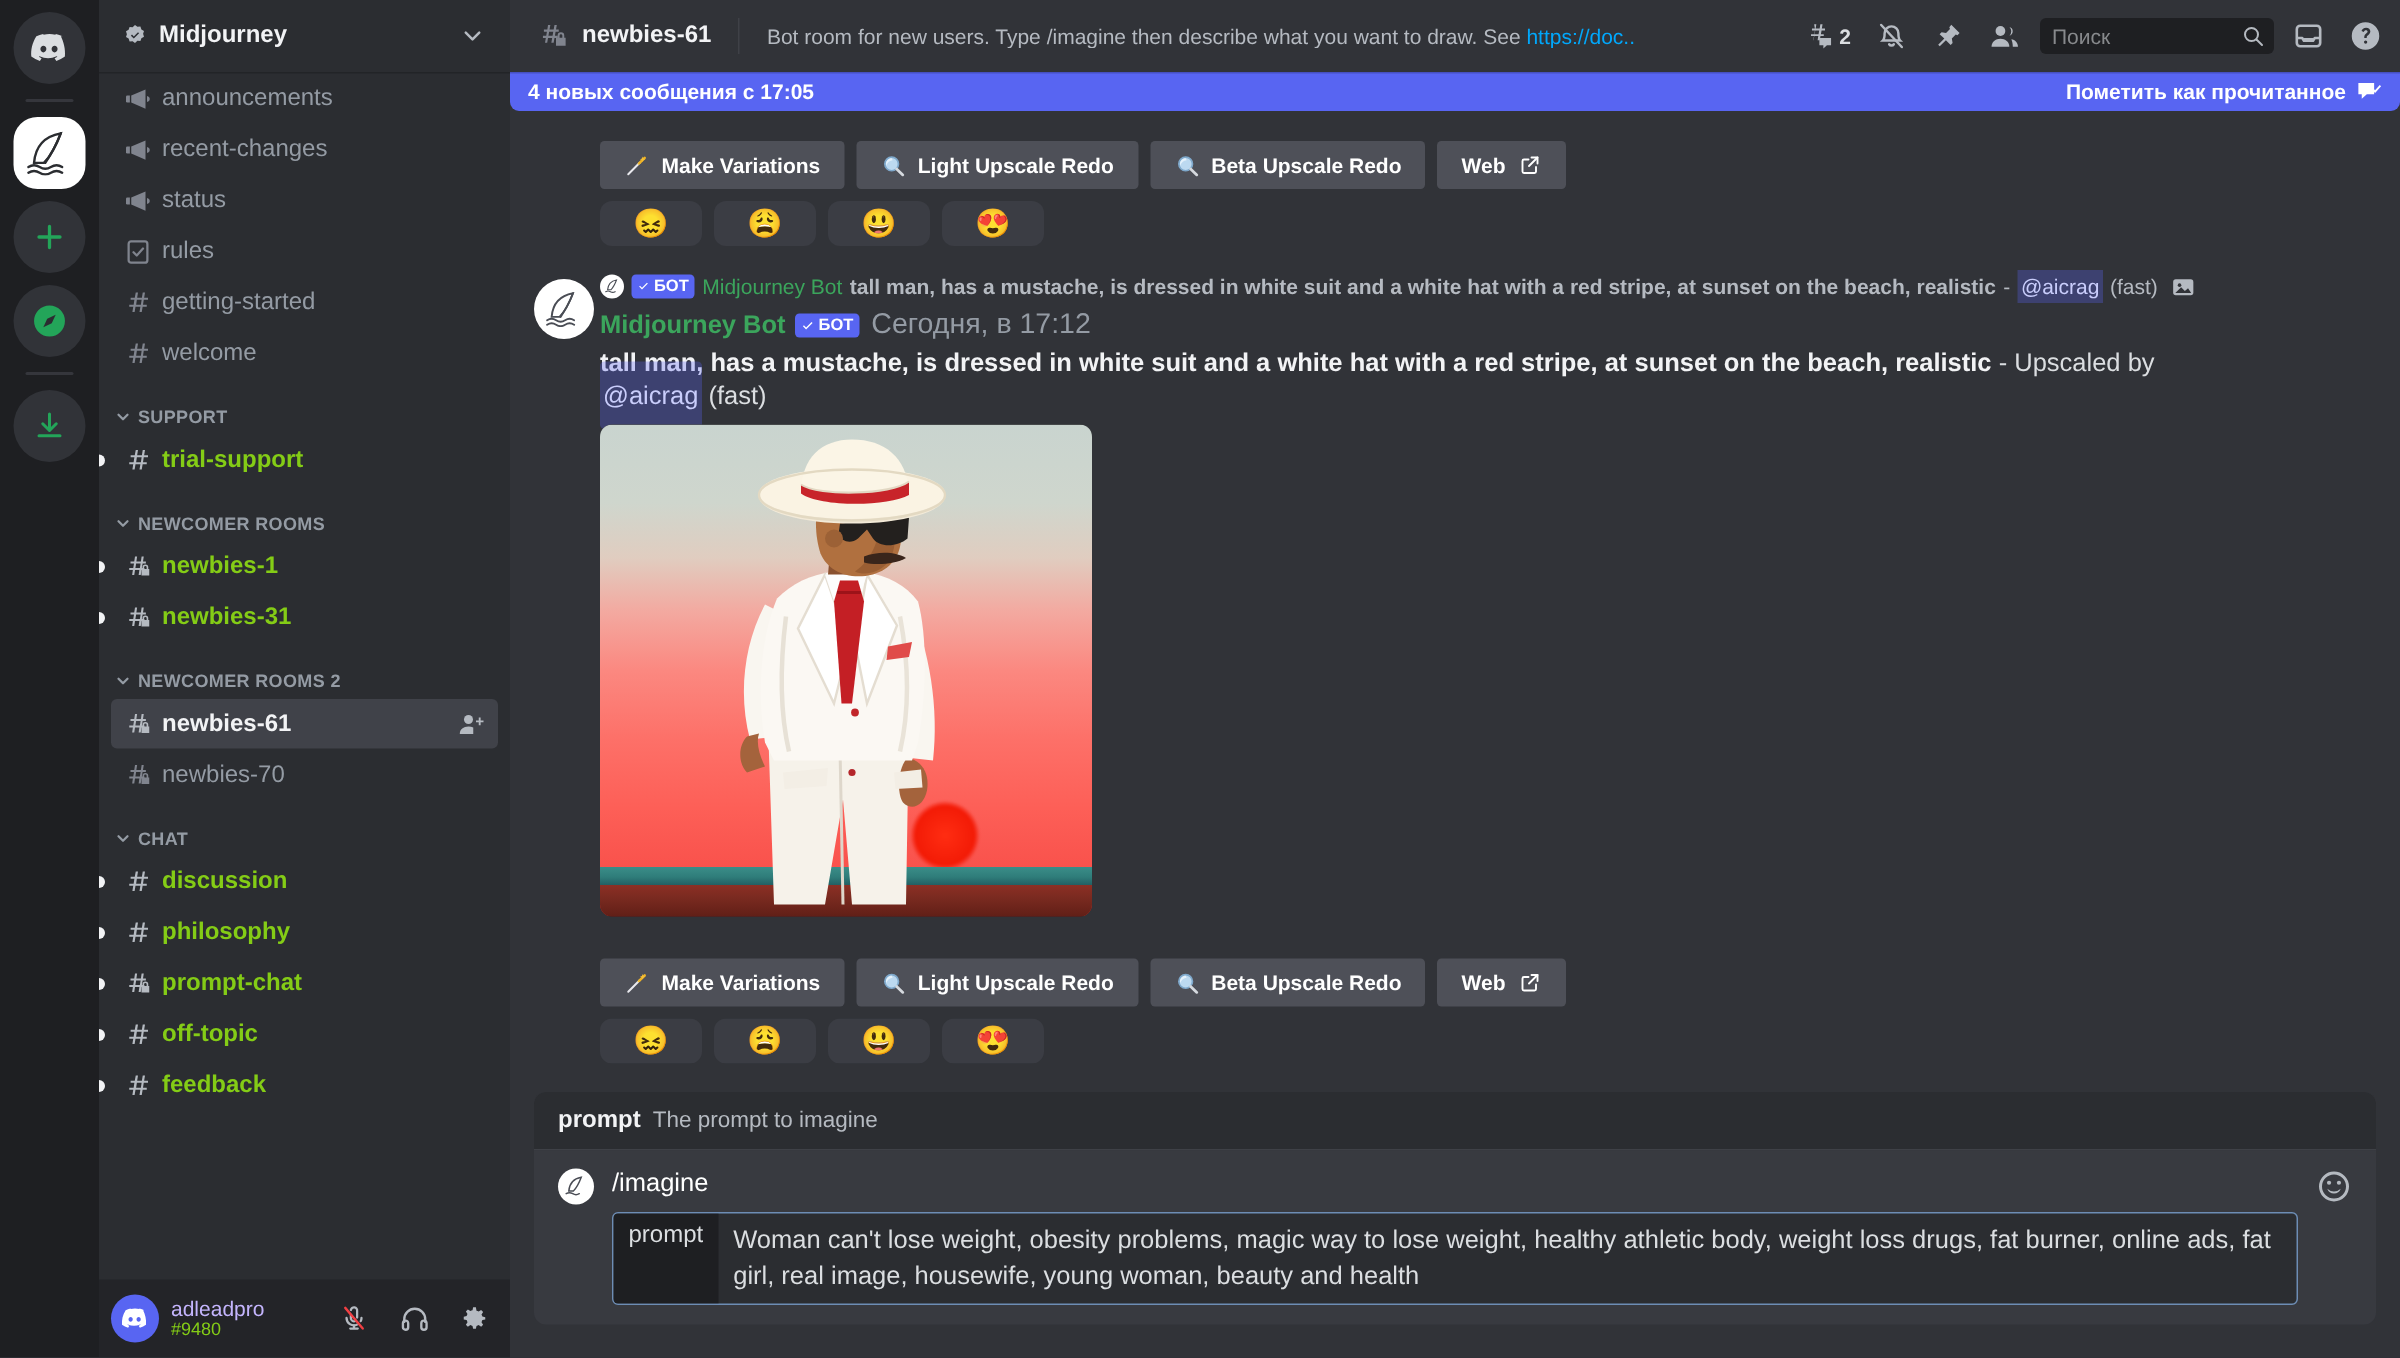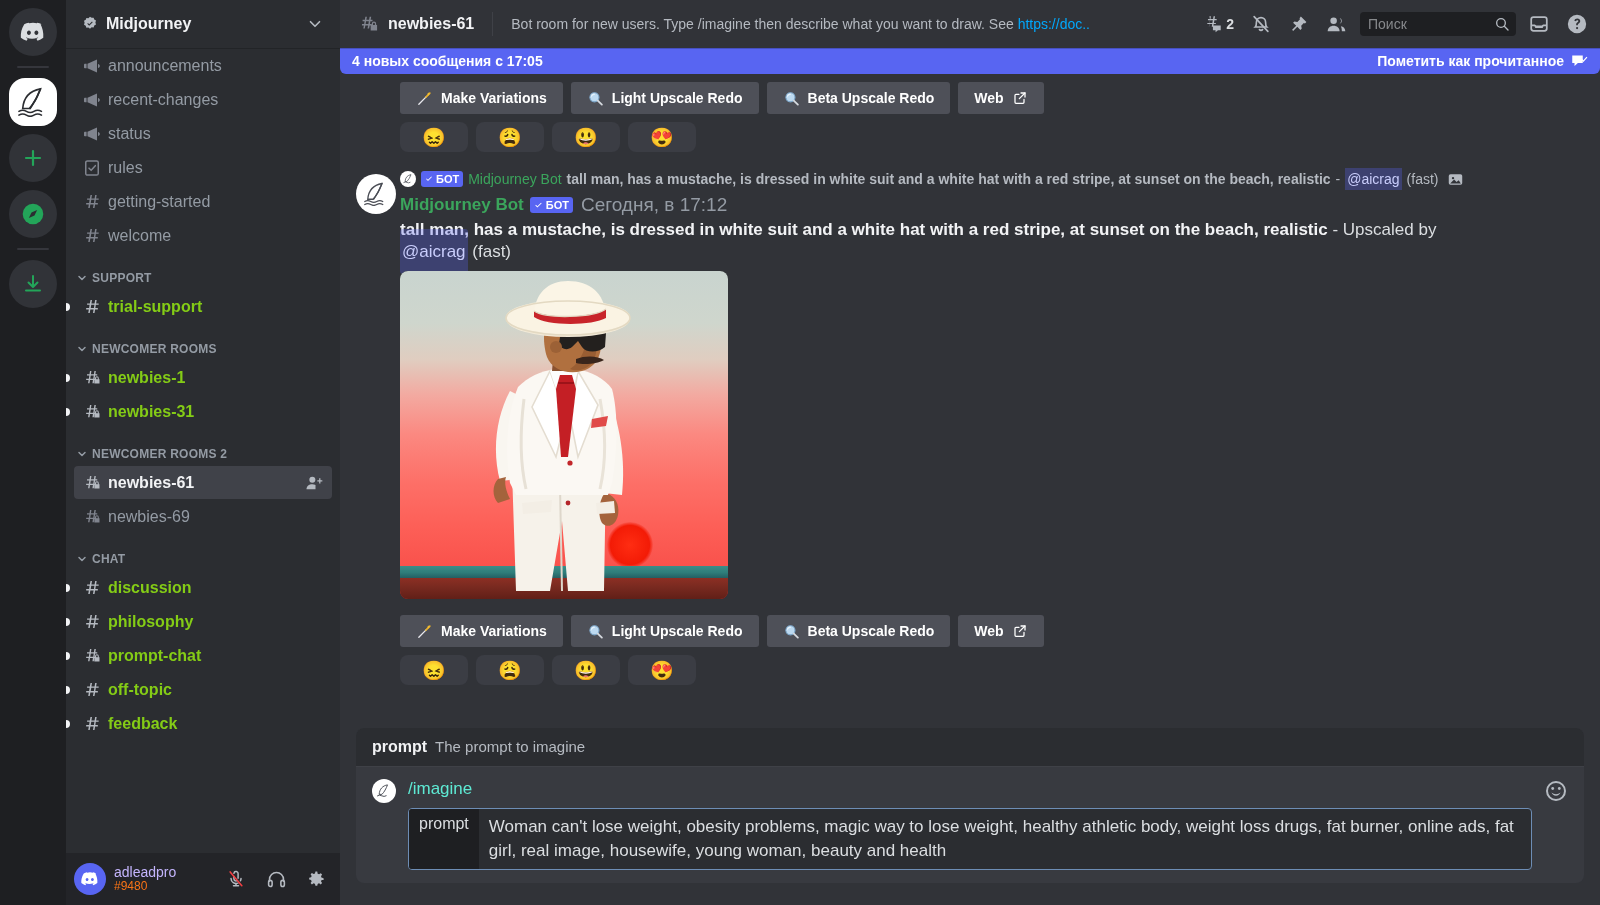--- a/index.html
+++ b/index.html
@@ -67,21 +67,21 @@
   .invite-icon { color: #b5bac1; display: flex; }
 
   .userbar {
     height: 52px; flex: 0 0 52px; background: #232428;
     display: flex; align-items: center; padding: 0 8px; gap: 8px;
   }
   .avatar-sm { width: 32px; height: 32px; border-radius: 50%; background: #5865f2;
     display: flex; align-items: center; justify-content: center; color: #fff; flex:0 0 32px; }
   .uinfo { flex: 1; min-width: 0; line-height: 1.15; }
   .uname { font-size: 14px; font-weight: normal; color: #c4b5fd; }
-  .utag { font-size: 12px; color: #f97316; }
+  .utag { font-size: 12px; color: #84cc16; }
   .ubtn { width: 32px; height: 32px; display: flex; align-items: center; justify-content: center;
     color: #b5bac1; border-radius: 4px; cursor: pointer; }
 
   
   .main { flex: 1; display: flex; flex-direction: column; background: #313338; min-width: 0; }
   .topbar {
     height: 48px; flex: 0 0 48px; display: flex; align-items: center;
     padding: 0 8px 0 16px; gap: 8px; box-shadow: 0 1px 0 rgba(0,0,0,.2); position: relative; z-index: 3;
   }
   .topbar .ch-hash { color: #80848e; display: flex; }
@@ -103,21 +103,21 @@
   .unread-banner {
     position: relative; height: 26px; background: #5865f2; color: #fff;
     display: flex; align-items: center; padding: 0 12px;
     font-size: 14px; font-weight: 600; flex: 0 0 26px; z-index: 2;
     border-radius: 0 0 6px 6px;
   }
   .unread-banner .right { margin-left: auto; display: flex; align-items: center; gap: 6px; cursor: pointer;}
 
   .messages { flex: 1; overflow: hidden; position: relative; padding-bottom: 8px; }
 
-  .btnrow { display: flex; gap: 8px; padding: 8px 0 0 60px; }
+  .btnrow { display: flex; gap: 8px; padding: 20px 0 0 60px; }
   .mjbtn {
     background: #4e5058; border: none; border-radius: 3px; color: #fff;
     font-size: 14px; font-weight: bold; height: 32px; padding: 0 16px;
     display: flex; align-items: center; gap: 8px; cursor: pointer;
     font-family: "Liberation Sans", sans-serif;
   }
   .reactrow { display: flex; gap: 8px; padding: 8px 0 0 60px; }
   .react {
     background: #3b3d44; border-radius: 8px; width: 68px; height: 30px;
     display: flex; align-items: center; justify-content: center; font-size: 19px; cursor: pointer;
@@ -172,21 +172,21 @@
     background: #383a40; border-radius: 8px; overflow: hidden;
   }
   .cmd-hint { background: #2b2d31; padding: 10px 16px; display: flex; align-items: baseline; gap: 8px;
     border-bottom: 1px solid #3f4147; }
   .cmd-hint .k { color: #f2f3f5; font-size: 16px; font-weight: bold; }
   .cmd-hint .d { color: #b5bac1; font-size: 15px; }
   .cmd-row { display: flex; align-items: flex-start; padding: 11px 16px 13px 16px; gap: 12px; }
   .cmd-avatar { width: 24px; height: 24px; border-radius: 50%; background: #fff; flex: 0 0 24px;
     display:flex; align-items:center; justify-content:center; margin-top: 1px; }
   .cmd-col { flex: 1; min-width: 0; }
-  .cmd-name { color: #5eead4; font-size: 17px; line-height: 22px; }
+  .cmd-name { color: #ffffff; font-size: 17px; line-height: 22px; }
   .slot {
     margin-top: 8px; display: flex; align-items: stretch; border: 1px solid #6d8db5;
     border-radius: 4px; background: #2b2d31; overflow: hidden; min-height: 48px;
   }
   .slot-label { background: #1e1f22; color: #dbdee1; font-size: 16px; padding: 6px 10px;
     flex: 0 0 auto; display: flex; align-items: flex-start; }
   .slot-value { color: #dbdee1; font-size: 17px; padding: 6px 10px; line-height: 1.42; flex: 1; }
   .emoji-btn { color: #b5bac1; font-size: 22px; display: flex; align-items: flex-start; cursor: pointer; margin-top: 1px;}
 </style>
 </head>
@@ -361,21 +361,21 @@
             </svg>
           </span>
         </div>
         <div class="chan">
           <span class="chan-icon">
             <svg width="20" height="20" viewBox="0 0 24 24" fill="currentColor">
               <path d="M9.6 3.5h1.7l-.6 4h3.6l.6-4h1.7l-.6 4h2.3v1.6h-2.6l-.6 3.7h2v1.6h-2.3l-.6 4h-1.7l.6-4H9.6l-.6 4H7.3l.6-4H5v-1.6h3.2l.6-3.7H6v-1.6h3zm.9 5.6-.6 3.7h3.6l.6-3.7z"></path>
               <path d="M15.6 13.6v-1.4a2.3 2.3 0 0 1 4.6 0v1.4h.8v5.1h-6.2v-5.1zm1.3 0h2v-1.4a1 1 0 0 0-2 0z"></path>
             </svg>
           </span>
-          <span class="chan-name">newbies-69</span>
+          <span class="chan-name">newbies-70</span>
         </div>
         <div class="cat">
           <svg width="12" height="12" viewBox="0 0 24 24" fill="none" stroke="currentColor" stroke-width="3" stroke-linecap="round" stroke-linejoin="round">
             <path d="M6 9l6 6 6-6"></path>
           </svg>
           <span>CHAT</span>
         </div>
         <div class="chan unread">
           <span class="dot"></span>
           <span class="chan-icon">

